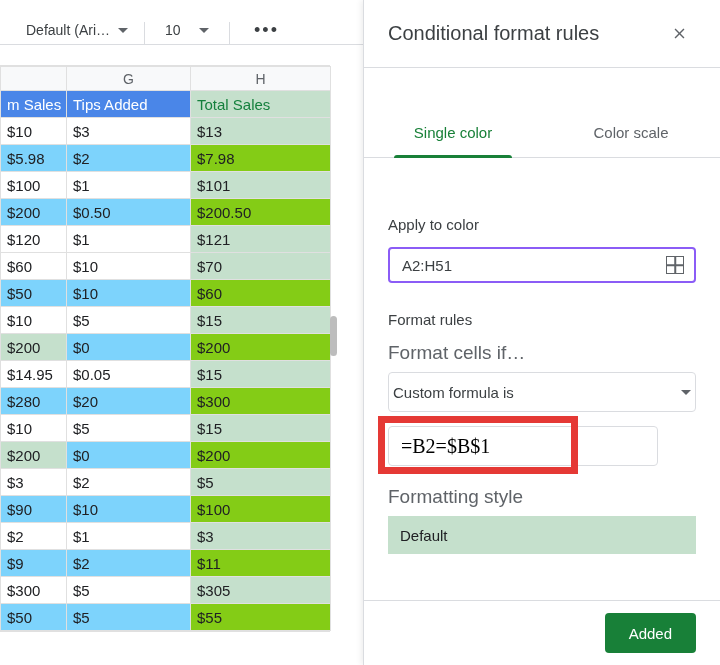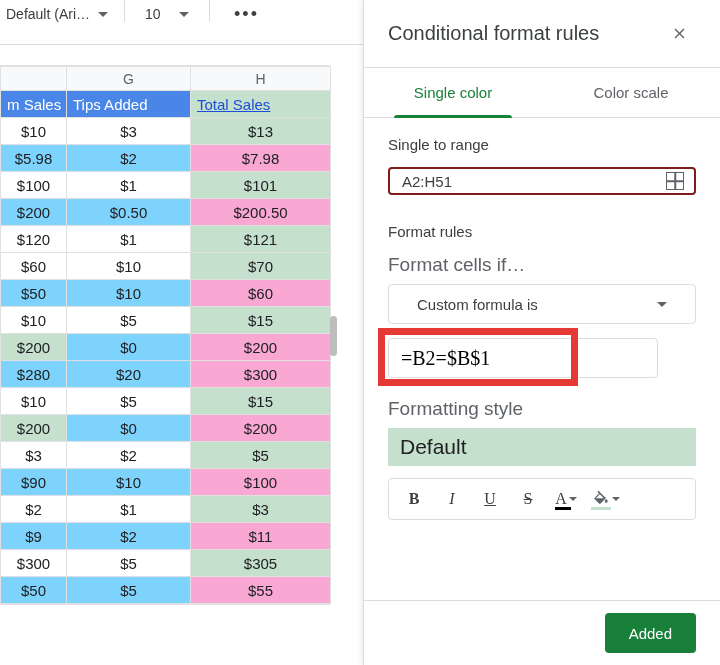--- a/index.html
+++ b/index.html
@@ -12,22 +12,22 @@
     width: 720px;
     height: 665px;
     overflow: hidden;
     position: relative;
   }
   
   .toolbar {
     height: 45px;
     border-bottom: 1px solid #dadce0;
     display: flex;
-    align-items: flex-start;
-    padding: 0 2px;
+    align-items: flex-end;
+    padding: 0 22px;
     gap: 6px;
     color: #3c4043;
   }
   .tb-sep { width: 1px; height: 22px; background: #dadce0; margin: 0 6px; }
   .tb-btn { display: flex; align-items: center; height: 28px; padding: 0 4px; }
   .tb-text { font-size: 14px; white-space: nowrap; overflow: hidden; }
   .caret-down {
     width: 0; height: 0; border-left: 5px solid transparent;
     border-right: 5px solid transparent; border-top: 5px solid #5f6368;
     margin-left: 8px;
@@ -57,44 +57,45 @@
     overflow: hidden;
     white-space: nowrap;
   }
   th {
     background: #f8f9fa;
     font-weight: normal;
     color: #5f6368;
     text-align: center;
     height: 24px;
   }
-  td { text-align: center; font-size: 15px; }
+  td { text-align: left; font-size: 15px; }
   tr.hrow td { background: #4a86e8; color: #fff; text-align: left; font-size: 15px; }
   td.h-col { background: #c5e0cc; }
-  tr.hrow td.h-col { background: #c5e0cc; color: #1d4ed8; text-decoration: underline; }
+  tr.hrow td.h-col { background: #c5e0cc; color: #15803d; }
   tr.alt td { background: #7dd3fc; }
-  tr.alt td.h-col { background: #f9a8d4; }
+  tr.alt td.h-col { background: #84cc16; }
   td.hl { background: #c5e0cc !important; }
   .scroll-knob {
     position: absolute;
     right: -8px; top: 250px;
     width: 7px; height: 40px;
     background: #bdbdbd;
     border-radius: 4px;
   }
   
   .panel {
     position: absolute;
     top: 0; right: 0; bottom: 0;
     width: 357px;
     border-left: 1px solid #dadce0;
     background: #fff;
     box-shadow: -2px 0 6px rgba(0,0,0,0.07);
     display: flex;
     flex-direction: column;
+    gap: 40px;
   }
   .panel-head {
     display: flex; align-items: center;
     height: 68px; padding: 0 24px;
     border-bottom: 1px solid #dadce0;
   }
   .panel-title { font-size: 20px; color: #3c4043; }
   .close-x {
     margin-left: auto;
     width: 34px; height: 34px;
@@ -113,59 +114,59 @@
   .tab.active { color: #188038; font-weight: 500; }
   .tab.active::after {
     content: ""; position: absolute; left: 30px; right: 30px; bottom: -1px;
     height: 3px; background: #188038; border-radius: 3px 3px 0 0;
   }
   .panel-body { padding: 18px 24px; overflow: auto; flex: 1; }
   .sect-title { font-size: 15px; color: #3c4043; font-weight: 500; margin: 0 0 14px; }
   .sect-sub { font-size: 19px; color: #5f6368; margin: 0 0 8px; }
   .range-field {
     display: flex; align-items: center;
-    border: 2px solid #7f1d1d; border-radius: 4px;
-    height: 28px; padding: 0 10px;
+    border: 2px solid #8b5cf6; border-radius: 4px;
+    height: 36px; padding: 0 10px;
     margin-bottom: 28px;
   }
   .range-field input {
     border: 0; outline: 0; flex: 1; font-size: 15px; color: #3c4043;
   }
   .range-grid {
     width: 18px; height: 18px; border: 1.5px solid #5f6368; position: relative;
   }
   .range-grid::before, .range-grid::after {
     content: ""; position: absolute; background: #5f6368;
   }
   .range-grid::before { left: 0; right: 0; top: 50%; height: 1.5px; transform: translateY(-50%); }
   .range-grid::after  { top: 0; bottom: 0; left: 50%; width: 1.5px; transform: translateX(-50%); }
   .select-field {
     display: flex; align-items: center; justify-content: space-between;
     border: 1px solid #dadce0; border-radius: 4px;
-    height: 40px; padding: 0 28px; font-size: 15px; color: #3c4043;
+    height: 40px; padding: 0 4px; font-size: 15px; color: #3c4043;
     margin-bottom: 14px;
   }
   .formula-wrap { position: relative; margin-bottom: 20px; }
   .formula-field {
     border: 1px solid #dadce0; border-radius: 4px;
     height: 40px; width: 270px;
     display: flex; align-items: center;
   }
   .formula-field input {
     border: 0; outline: 0; font-size: 20px; width: 100%; padding: 0 12px; font-family: Liberation Serif, serif;
   }
   .red-highlight {
     position: absolute; top: -10px; left: -10px;
     width: 200px; height: 58px;
     border: 7px solid #e53935;
     pointer-events: none;
   }
   .style-chip {
     background: #c5e0cc; height: 38px; border-radius: 0;
-    display: flex; align-items: center; padding: 0 12px; font-size: 21px;
+    display: flex; align-items: center; padding: 0 12px; font-size: 15px;
     margin-bottom: 12px;
   }
   .fmt-bar {
     display: flex; align-items: center; gap: 8px;
     border: 1px solid #dadce0; border-top: 1px solid #dadce0;
     border-radius: 4px; padding: 6px 10px; height: 42px;
     color: #3c4043;
   }
   .fmt-btn {
     width: 30px; height: 30px;
@@ -281,20 +282,25 @@
         <tr>
           <td>$10</td>
           <td>$5</td>
           <td class="h-col">$15</td>
         </tr>
         <tr class="alt">
           <td class="hl">$200</td>
           <td>$0</td>
           <td class="h-col">$200</td>
         </tr>
+        <tr>
+          <td>$14.95</td>
+          <td>$0.05</td>
+          <td class="h-col">$15</td>
+        </tr>
         <tr class="alt">
           <td>$280</td>
           <td>$20</td>
           <td class="h-col">$300</td>
         </tr>
         <tr>
           <td>$10</td>
           <td>$5</td>
           <td class="h-col">$15</td>
         </tr>
@@ -349,21 +355,21 @@
   </div>
   <div class="tabs">
     <div class="tab active">
       <span>Single color</span>
     </div>
     <div class="tab">
       <span>Color scale</span>
     </div>
   </div>
   <div class="panel-body">
-    <p class="sect-title">Single to range</p>
+    <p class="sect-title">Apply to color</p>
     <div class="range-field">
       <input value="A2:H51" style="">
       <span class="range-grid"></span>
     </div>
 
     <p class="sect-title">Format rules</p>
     <p class="sect-sub">Format cells if…</p>
     <div class="select-field">
       <span>Custom formula is</span>
       <span class="caret-down"></span>

